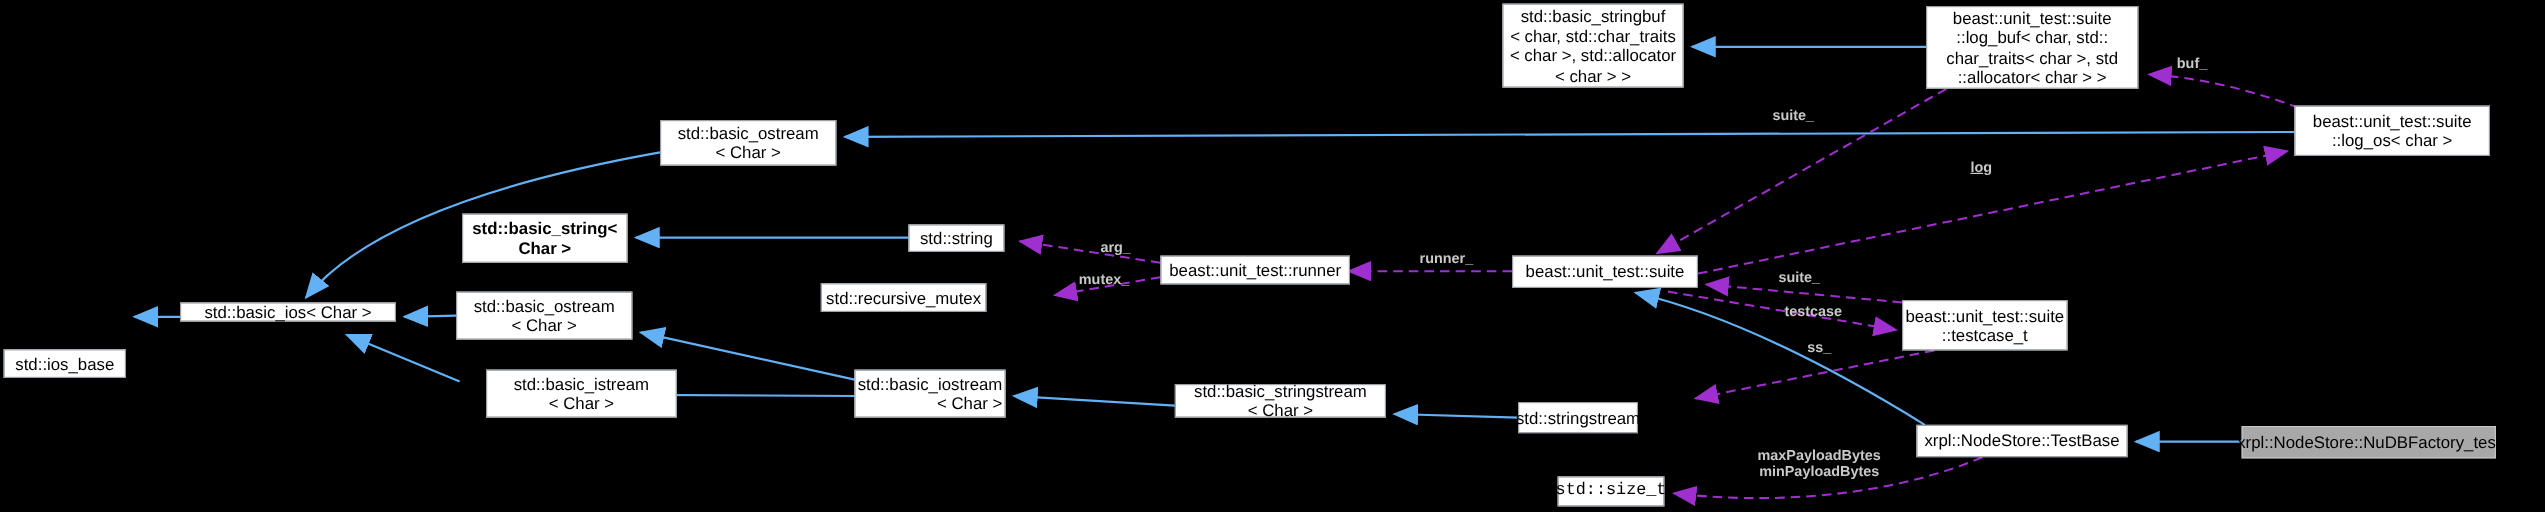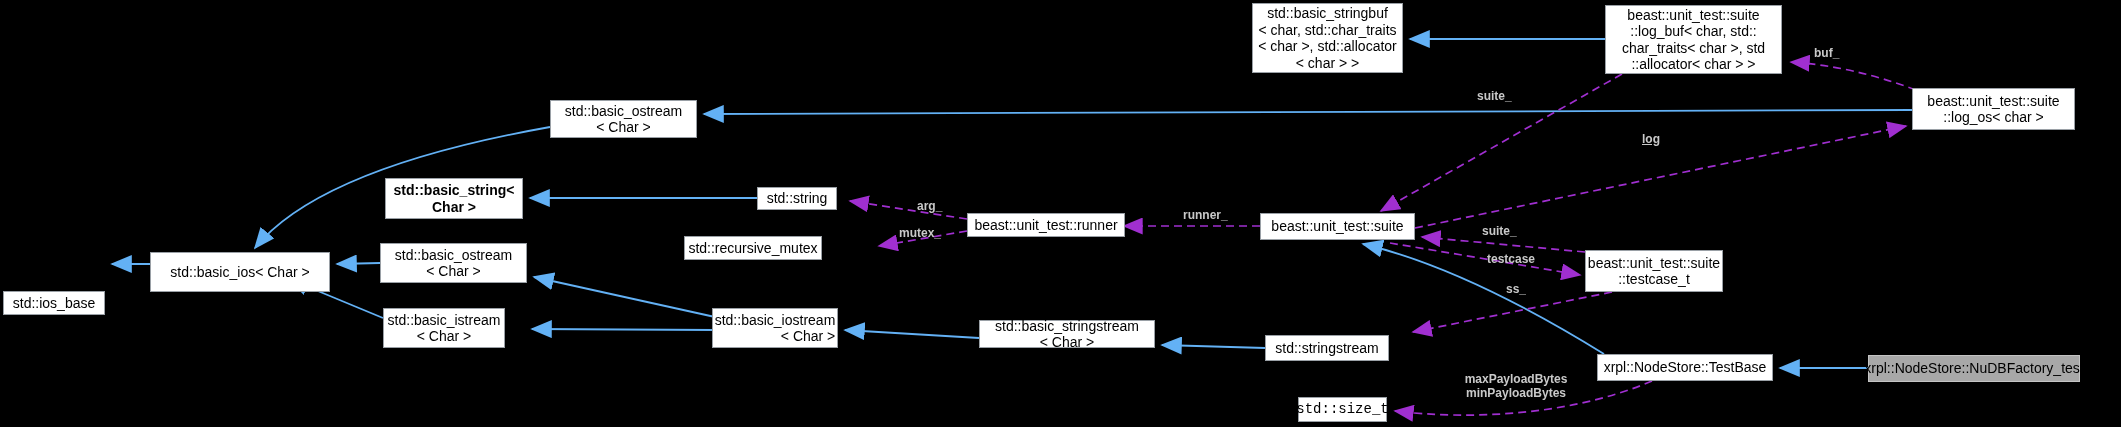--- a/index.html
+++ b/index.html
@@ -77,30 +77,30 @@
 ::log_os&lt; char &gt;</div>
   <div class="node" style="left:550px;top:100px;width:147px;height:38px;">std::basic_ostream
 &lt; Char &gt;</div>
   <div class="node" style="left:385px;top:178px;width:138px;height:41px;font-weight:bold;">std::basic_string&lt;
 Char &gt;</div>
   <div class="node" style="left:757px;top:187px;width:80px;height:23px;">std::string</div>
   <div class="node" style="left:684px;top:236px;width:138px;height:24px;">std::recursive_mutex</div>
   <div class="node" style="left:967px;top:213px;width:158px;height:24px;">beast::unit_test::runner</div>
   <div class="node" style="left:1260px;top:213px;width:155px;height:27px;">beast::unit_test::suite</div>
   <div class="node" style="left:3px;top:252px;width:102px;height:24px;margin-top:39px;">std::ios_base</div>
-  <div class="node" style="left:150px;top:252px;width:180px;height:40px;">std::basic_ios&lt; Char &gt;</div>
+  <div class="node" style="left:150px;top:252px;width:180px;height:16px;">std::basic_ios&lt; Char &gt;</div>
   <div class="node" style="left:380px;top:243px;width:147px;height:40px;">std::basic_ostream
 &lt; Char &gt;</div>
-  <div class="node" style="left:383px;top:308px;width:122px;height:40px;">std::basic_istream
+  <div class="node" style="left:405px;top:308px;width:159px;height:40px;">std::basic_istream
 &lt; Char &gt;</div>
   <div class="node" style="left:712px;top:308px;width:126px;height:40px;text-align:right;">std::basic_iostream
 &lt; Char &gt;</div>
   <div class="node" style="left:979px;top:320px;width:176px;height:28px;">std::basic_stringstream
 &lt; Char &gt;</div>
-  <div class="node" style="left:1265px;top:335px;width:124px;height:26px;text-align:center;">std::stringstream</div>
+  <div class="node" style="left:1265px;top:335px;width:100px;height:26px;text-align:center;">std::stringstream</div>
   <div class="node" style="left:1585px;top:250px;width:138px;height:42px;">beast::unit_test::suite
 ::testcase_t</div>
   <div class="node hl" style="left:1868px;top:355px;width:212px;height:27px;">xrpl::NodeStore::NuDBFactory_test</div>
   <div class="node" style="left:1597px;top:354px;width:176px;height:27px;">xrpl::NodeStore::TestBase</div>
   <div class="node" style="left:1298px;top:397px;width:89px;height:25px;font-family:Liberation Mono, monospace;">std::size_t</div>
 
   <div class="elabel" style="left:1814px;top:47px;">buf_</div>
   <div class="elabel" style="left:1477px;top:90px;">suite_</div>
   <div class="elabel" style="left:1642px;top:133px;text-decoration:underline;">log</div>
   <div class="elabel" style="left:1183px;top:209px;">runner_</div>

